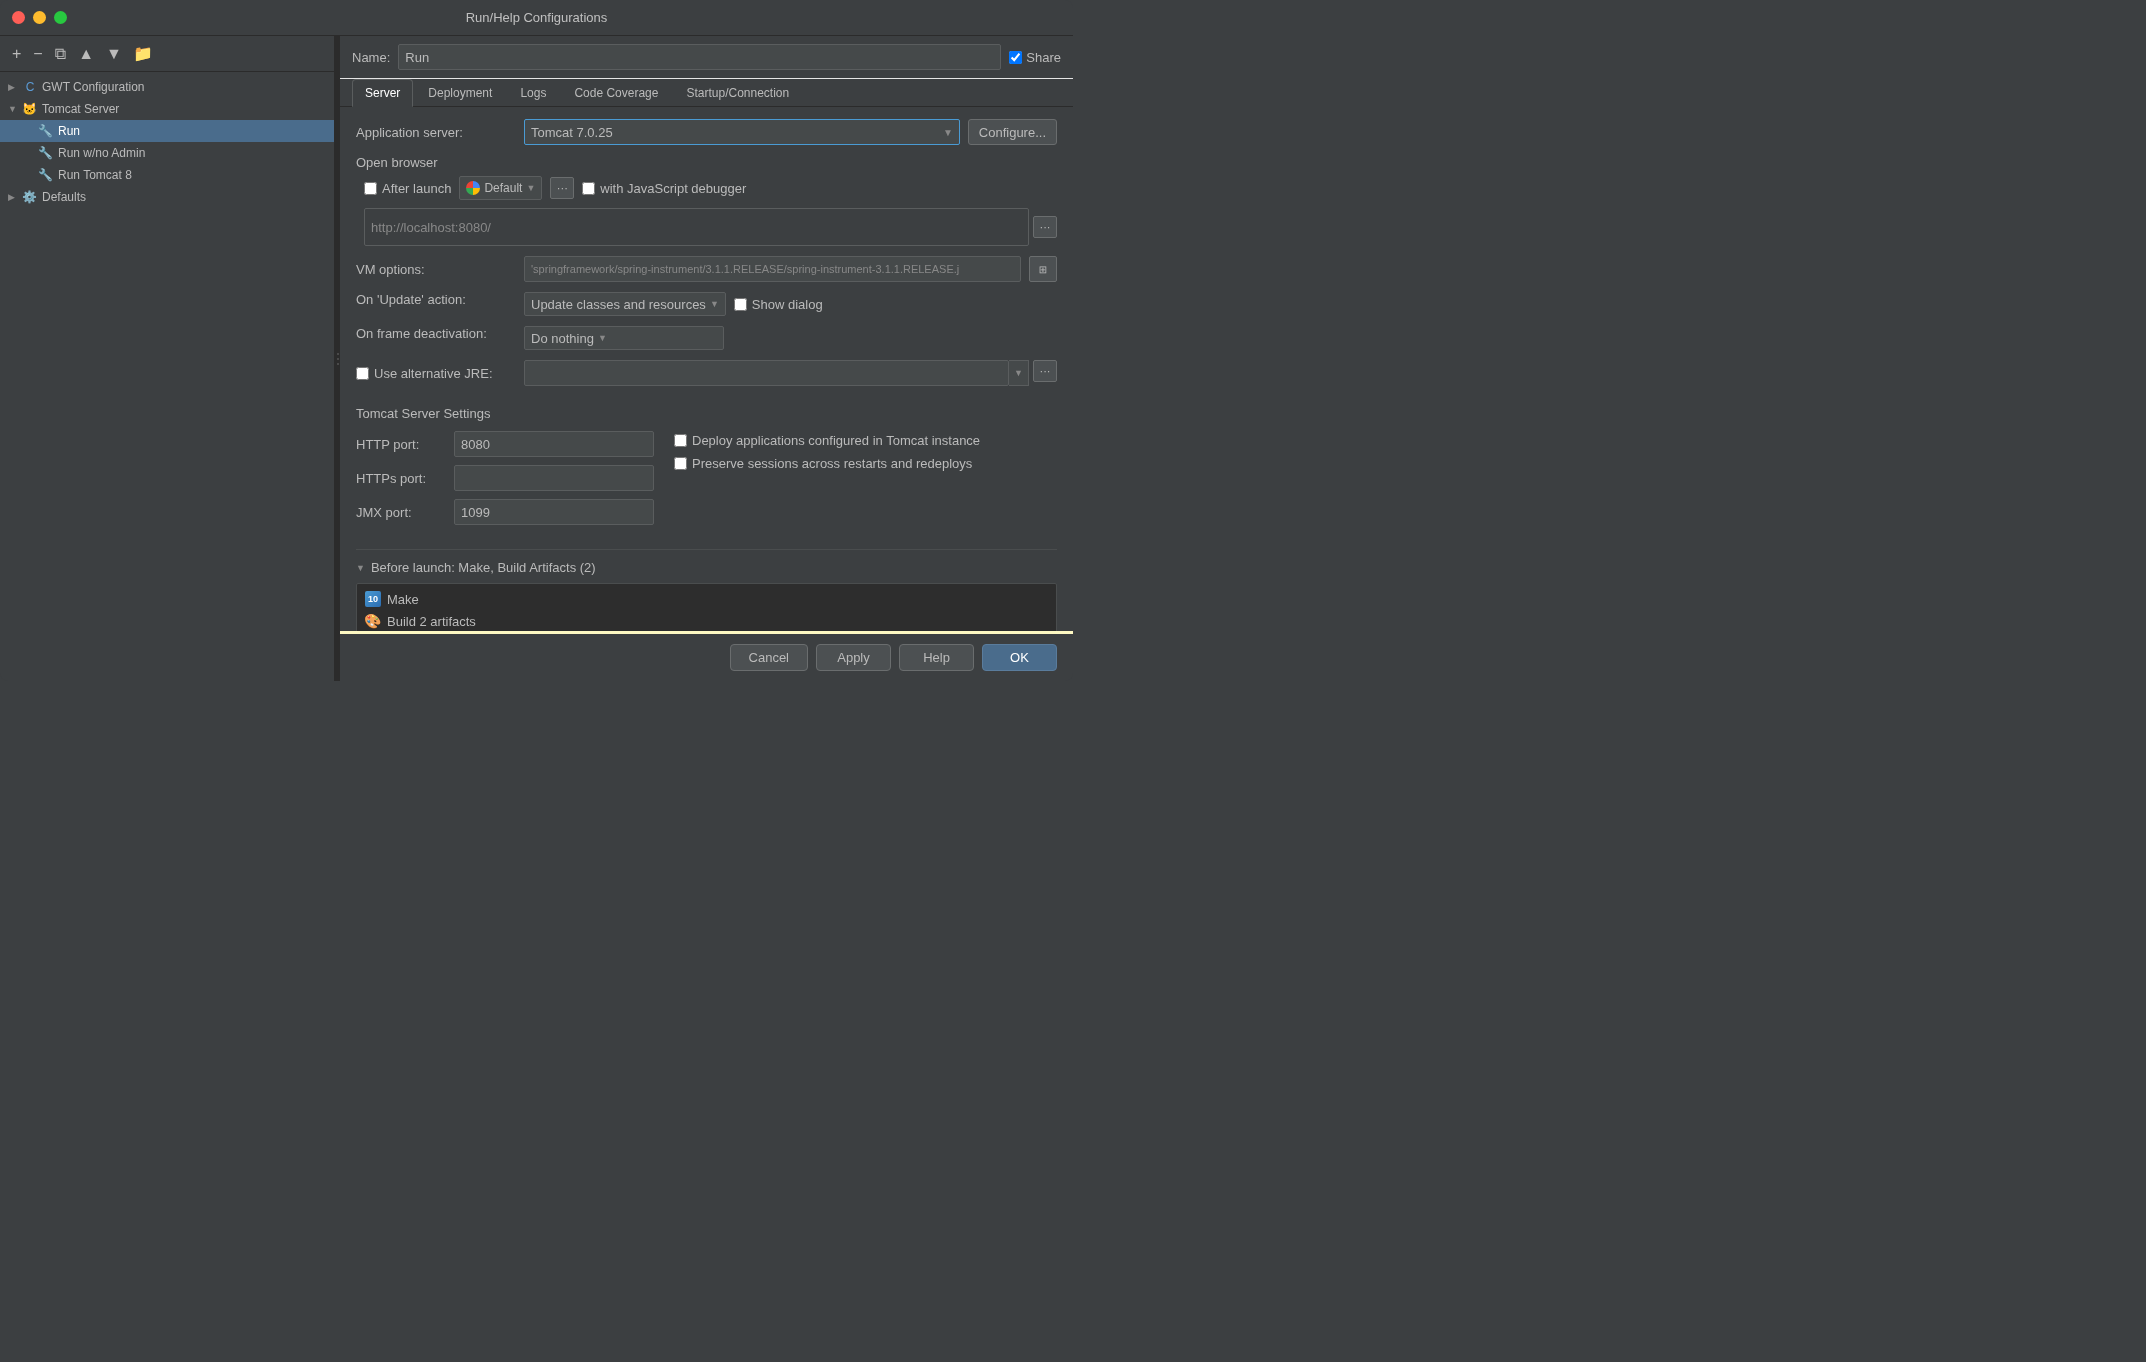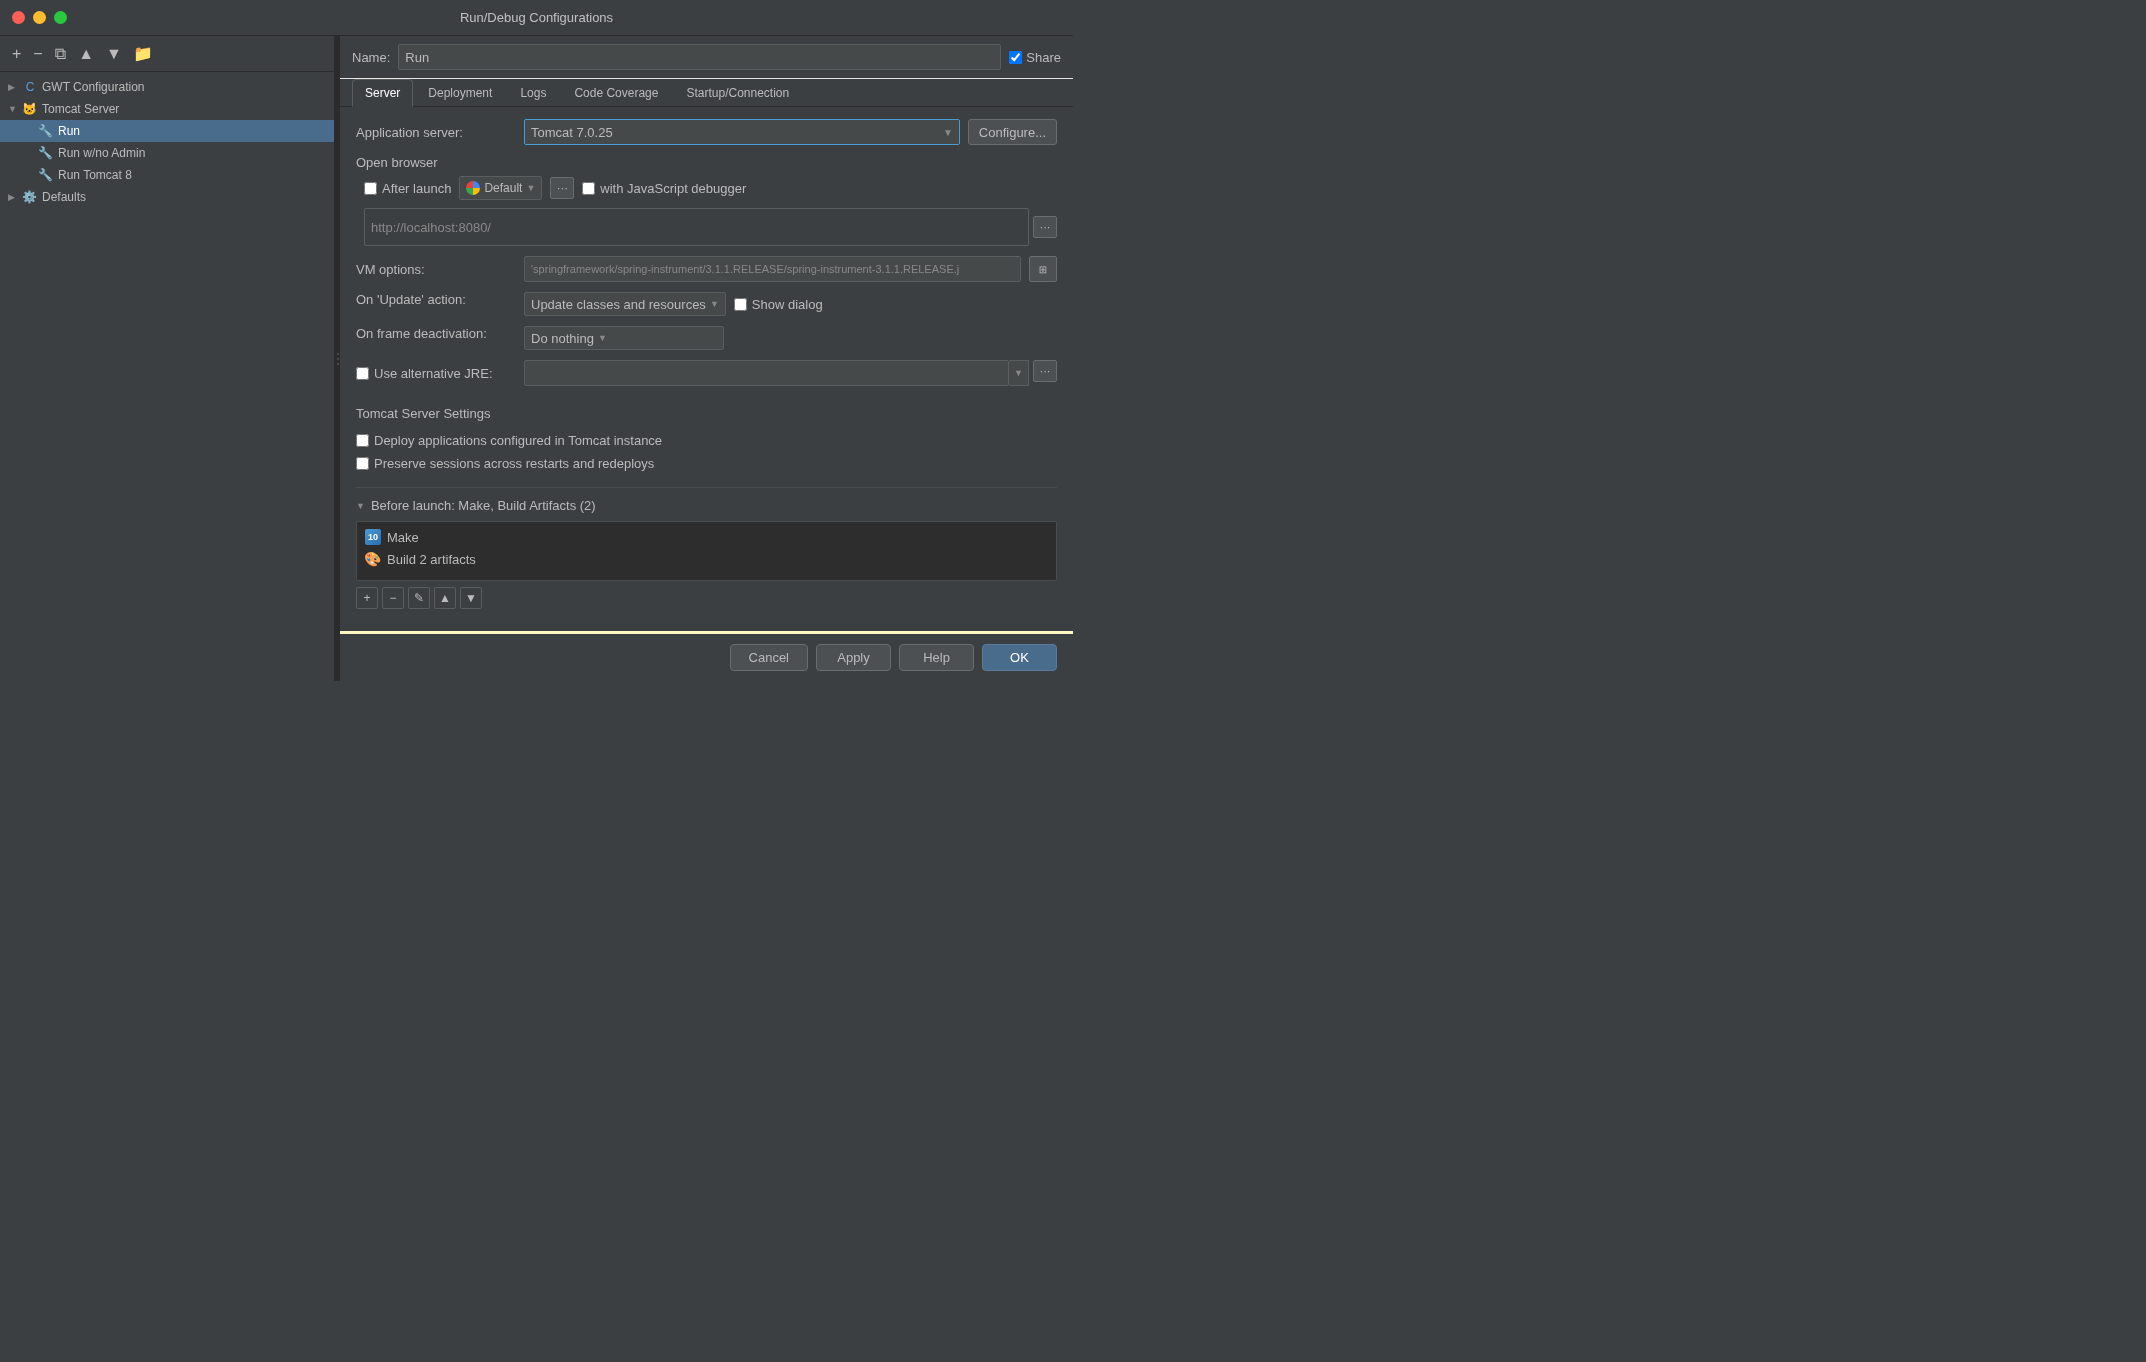--- a/index.html
+++ b/index.html
@@ -526,21 +526,21 @@
   </style>
 </head>
 <body>
 
 <div class="title-bar">
   <div class="title-bar-buttons">
     <div class="traffic-light tl-close"></div>
     <div class="traffic-light tl-min"></div>
     <div class="traffic-light tl-max"></div>
   </div>
-  <span class="title-text">Run/Debug Configurations</span>
+  <span class="title-text">Run/Help Configurations</span>
 </div>
 
 <div class="main-content">
 
   <div class="sidebar">
     <div class="sidebar-toolbar">
       <button title="Add">+</button>
       <button title="Remove">−</button>
       <button title="Copy">⧉</button>
       <button title="Move up">▲</button>
@@ -679,20 +679,34 @@
         <div style="display:flex;flex:1;">
           <input class="jre-input" type="text" value="" style="">
           <button class="jre-arrow-btn">▼</button>
           <button class="ellipsis-btn" style="margin-left:4px;">···</button>
         </div>
       </div>
 
       <div class="section-header">Tomcat Server Settings</div>
 
       <div class="ports-deploy-row">
+        <div class="ports-col">
+          <div class="port-row">
+            <span class="port-label">HTTP port:</span>
+            <input class="port-input form-input" type="text" value="8080" style="">
+          </div>
+          <div class="port-row">
+            <span class="port-label">HTTPs port:</span>
+            <input class="port-input form-input" type="text" value="" style="">
+          </div>
+          <div class="port-row">
+            <span class="port-label">JMX port:</span>
+            <input class="port-input form-input" type="text" value="1099" style="">
+          </div>
+        </div>
         <div class="deploy-col">
           <label class="checkbox-label">
             <input type="checkbox" style="">
             <span>Deploy applications configured in Tomcat instance</span>
           </label>
           <label class="checkbox-label">
             <input type="checkbox" style="">
             <span>Preserve sessions across restarts and redeploys</span>
           </label>
         </div>

